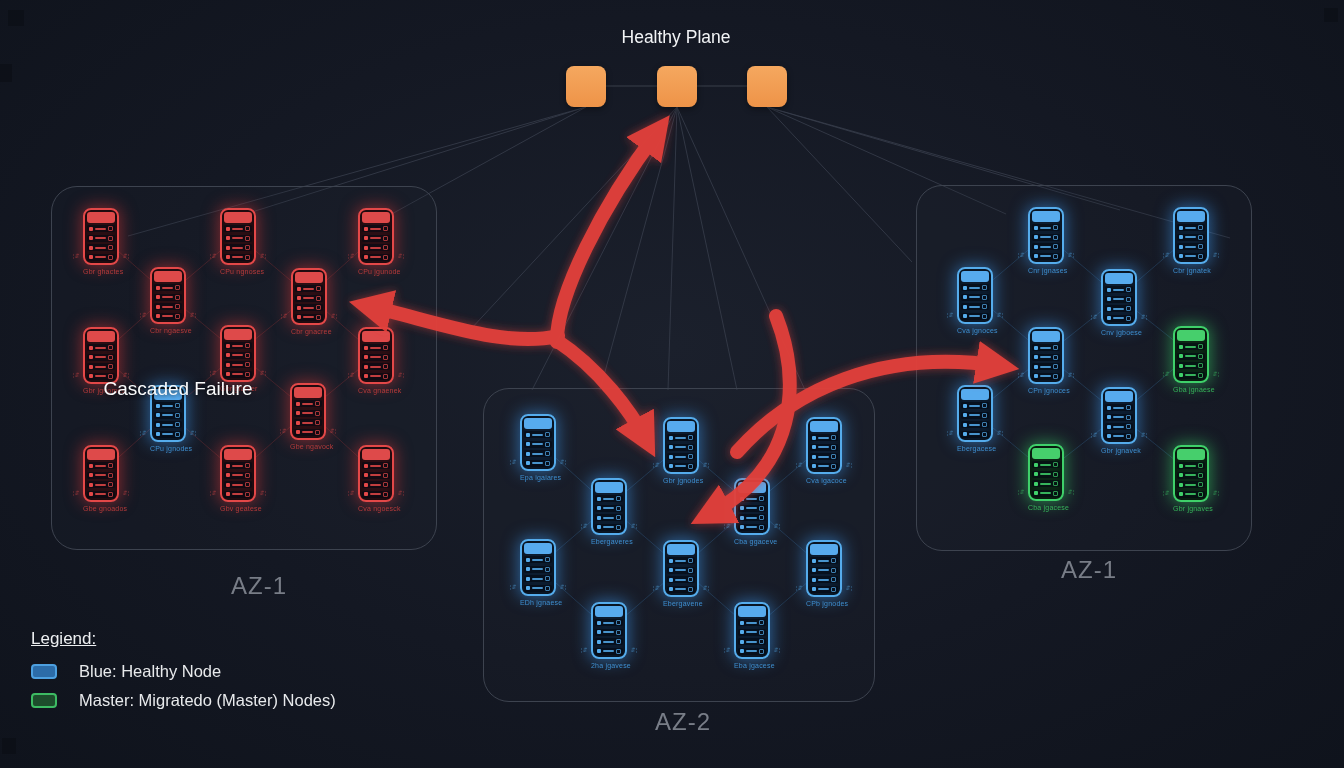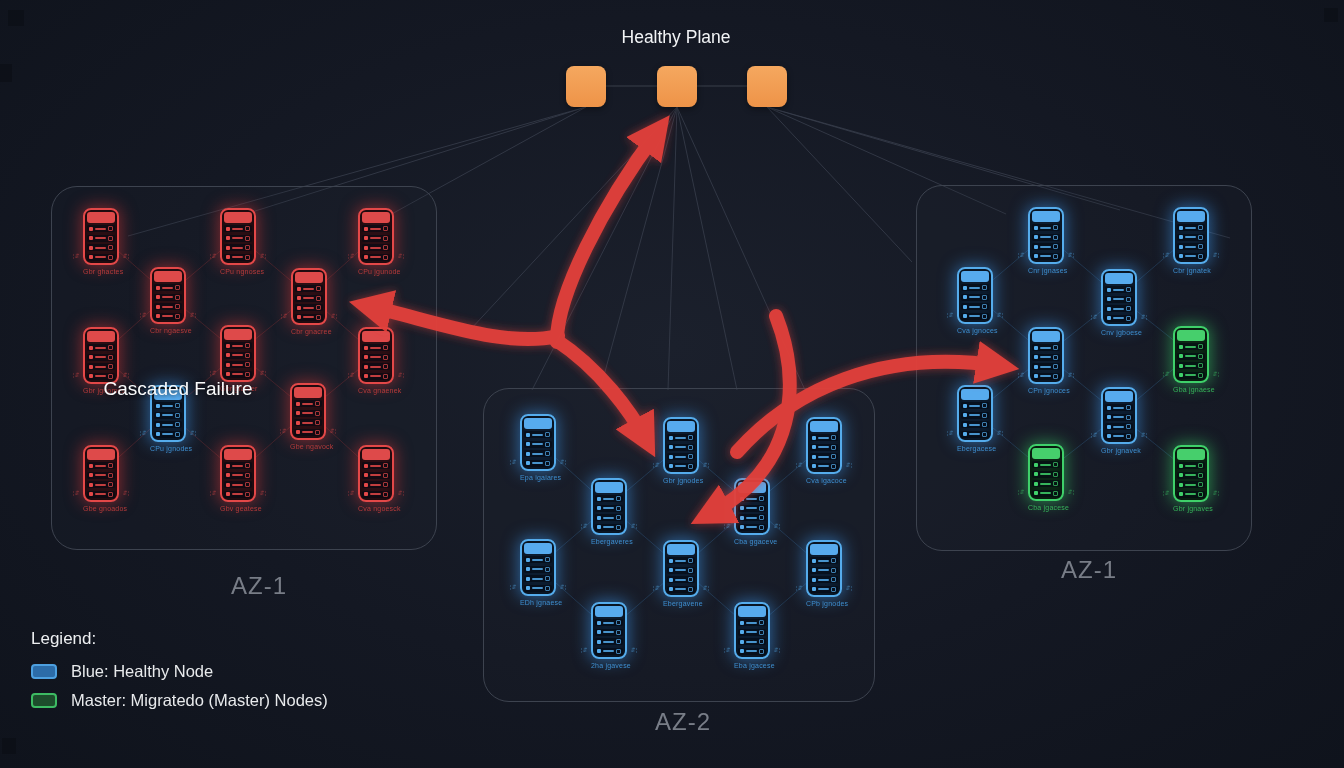--- a/index.html
+++ b/index.html
@@ -40,22 +40,22 @@
   .n-label{margin-top:3px;font-size:7px;color:var(--lbl);text-align:center;letter-spacing:.2px;white-space:nowrap;}
   .n-decor{position:absolute;font-size:6px;color:var(--c);opacity:.5;bottom:16px;}
   .n-decor.dl{left:-10px;} .n-decor.dr{right:-10px;}
 
   
   .cascaded{position:absolute;left:178px;top:378px;transform:translateX(-50%);
     font-size:19px;color:#fafbfc;text-shadow:0 1px 4px rgba(0,0,0,.7);white-space:nowrap;}
 
   
   .legend{position:absolute;left:31px;top:629px;}
-  .legend-title{font-size:17px;color:#edeff1;margin-bottom:13px;}
-  .legend-row{display:flex;align-items:center;gap:14px;margin-bottom:9.5px;}
+  .legend-title{font-size:17px;color:#edeff1;margin-bottom:13px;text-decoration:underline;}
+  .legend-row{display:flex;align-items:center;gap:22px;margin-bottom:9.5px;}
   .sw{width:26px;height:15px;border-radius:4px;border:2px solid;box-sizing:border-box;flex:none;}
   .sw-blue{border-color:#4da0e0;background:#2c6ca8;}
   .sw-red{border-color:#cc4444;background:#562a31;}
   .sw-green{border-color:#3dbb63;background:#1d4d2c;}
   .legend-row span.txt{font-size:16.5px;color:#e8eaec;}
 </style>
 </head>
 <body>
 
 <div id="stage">

